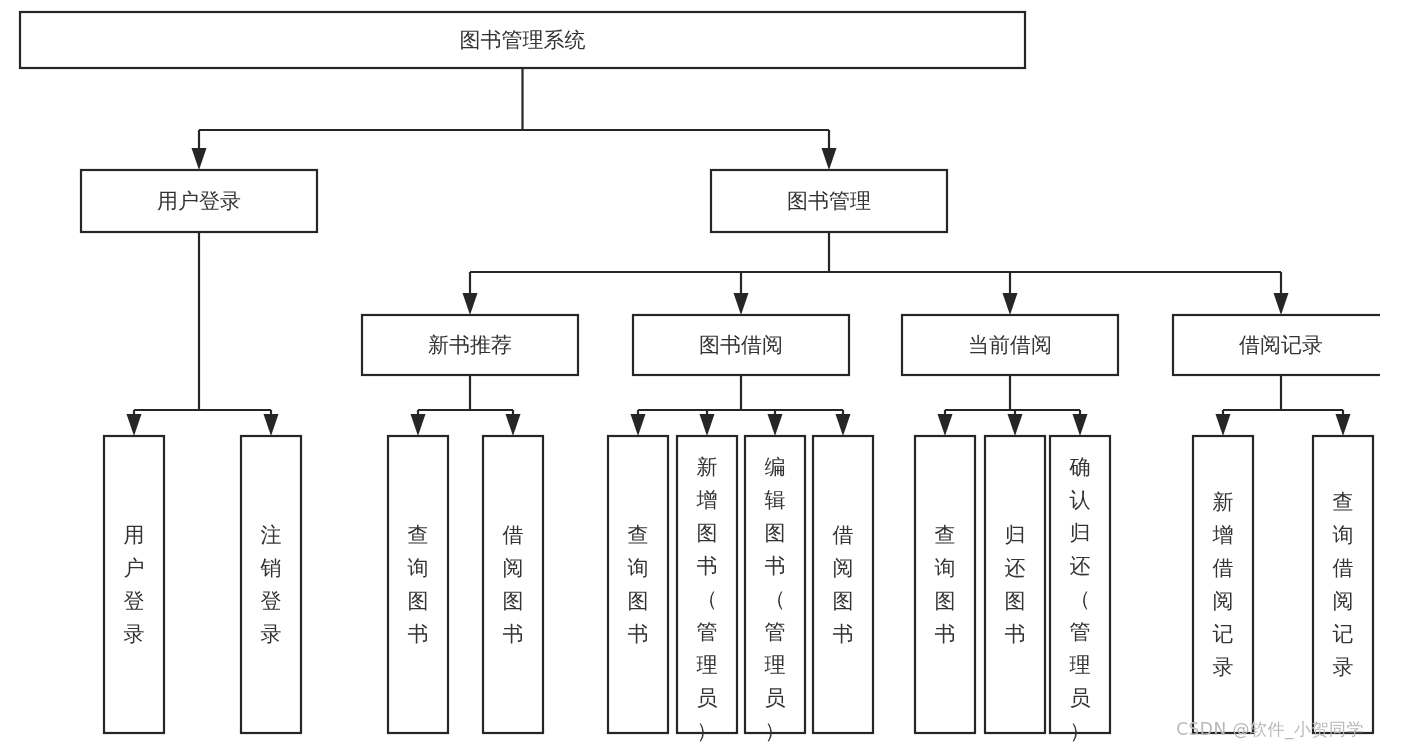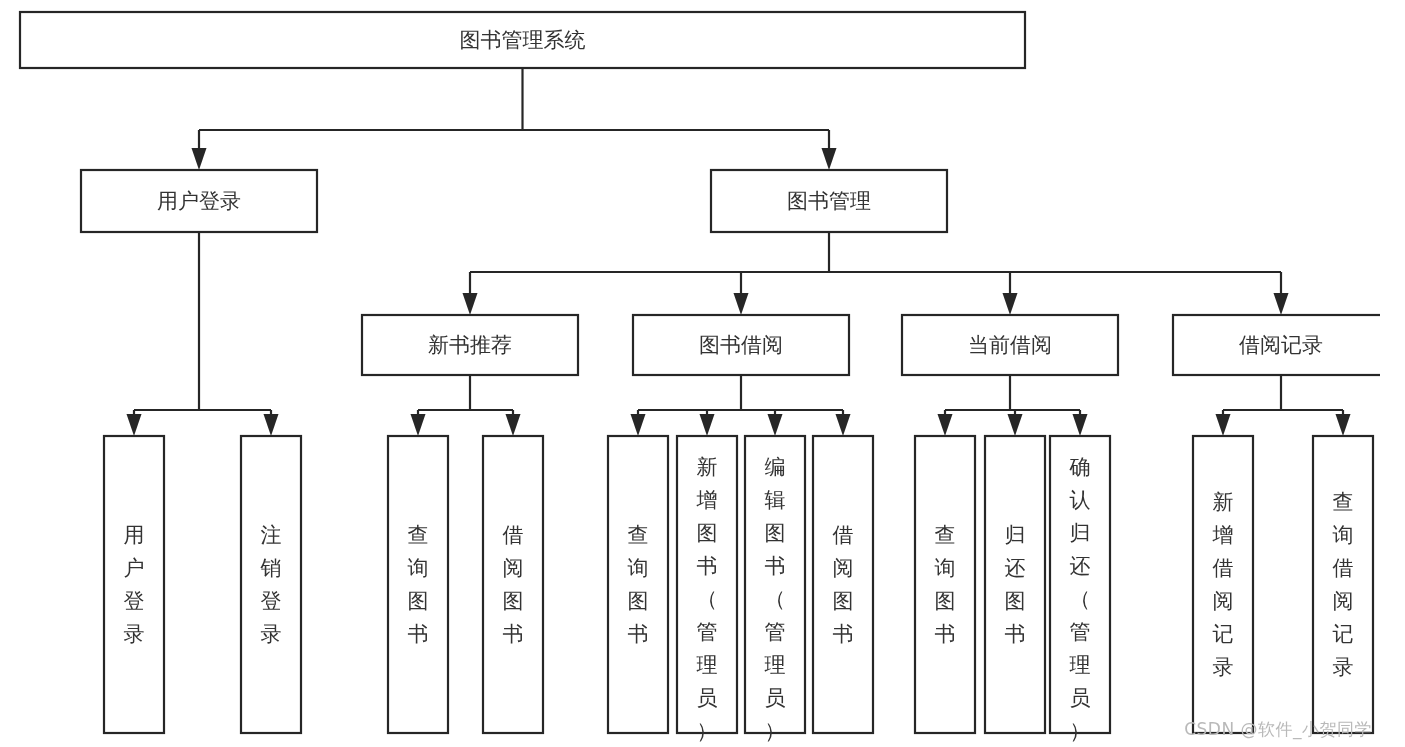--- a/index.html
+++ b/index.html
@@ -48,21 +48,21 @@
     dominant-baseline: middle;
   }
   .node-label-v {
     fill: #333333;
     font-family: "DejaVu Sans", "Liberation Sans", sans-serif;
     font-size: 21px;
     text-anchor: middle;
   }
   .watermark {
     position: absolute;
-    right: 8px;
+    right: 16px;
     bottom: 6px;
     color: #b9b9b9;
     font-size: 17px;
     font-family: "DejaVu Sans", "Liberation Sans", sans-serif;
     letter-spacing: 0.5px;
     white-space: nowrap;
     user-select: none;
   }
 </style>
 </head>

